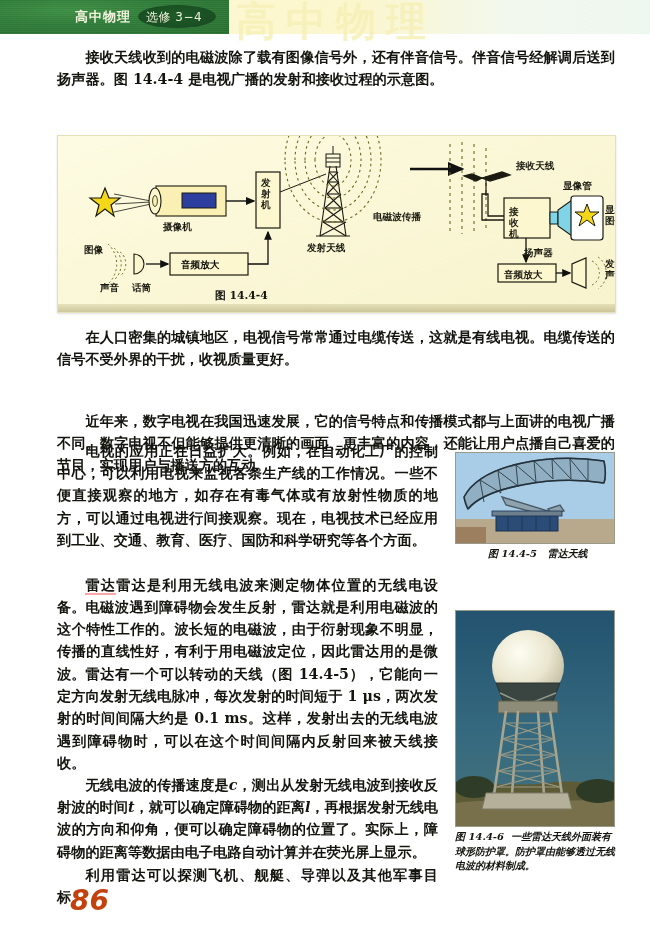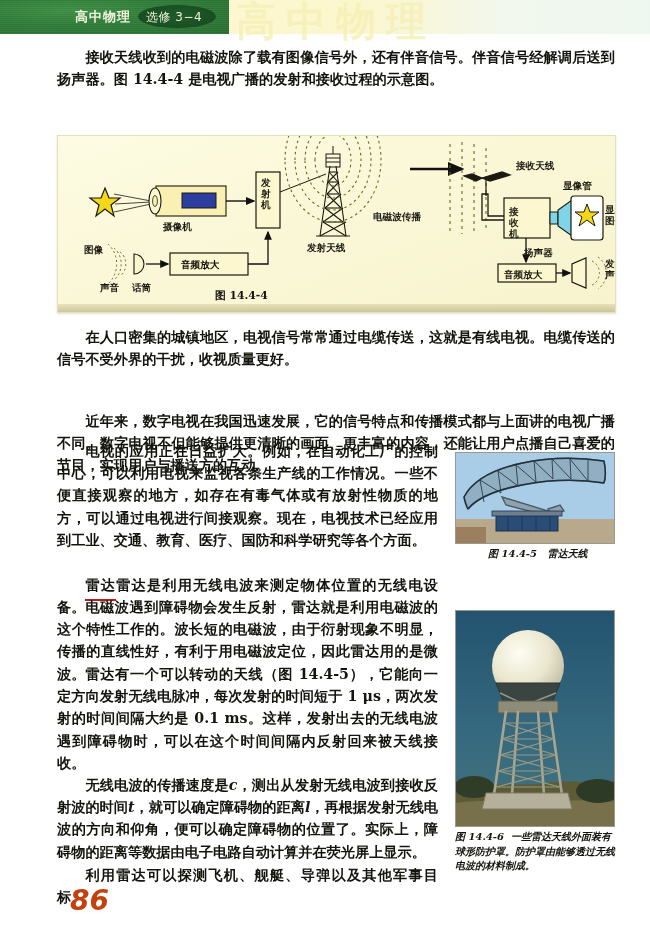--- a/index.html
+++ b/index.html
@@ -60,22 +60,22 @@
     color:#15150f;
     font-family:"DejaVu Serif","Liberation Serif",serif;
     font-weight:600;
     text-indent:2em;
   }
   .para.full{left:57px;width:558px;}
   .para.narrow{left:57px;width:381px;}
 
   .lead-heading{
     font-weight:bold;
-    border-bottom:2px solid #b91c1c;
-    padding-bottom:6px;
+    border-bottom:2px solid #fca5a5;
+    padding-bottom:0;
   }
   .it{font-style:italic;}
 
   
   .fig444{
     position:absolute;left:57px;top:135px;width:557px;height:176px;
     background:linear-gradient(160deg,#fdfbe2 0%,#fbf8d9 40%,#f7f3cd 100%);
     border:1px solid #e6e0b8;
     box-shadow:0 1px 2px rgba(0,0,0,.12);
     overflow:hidden;

